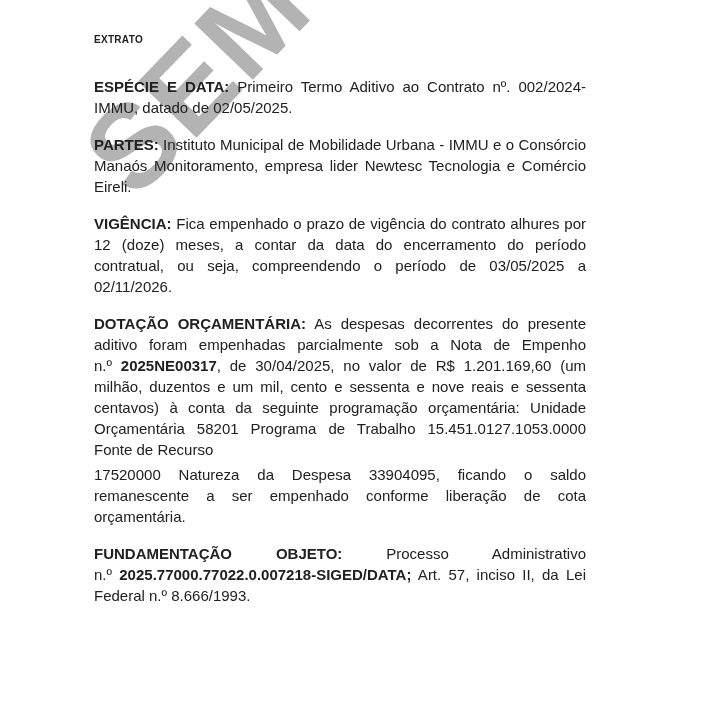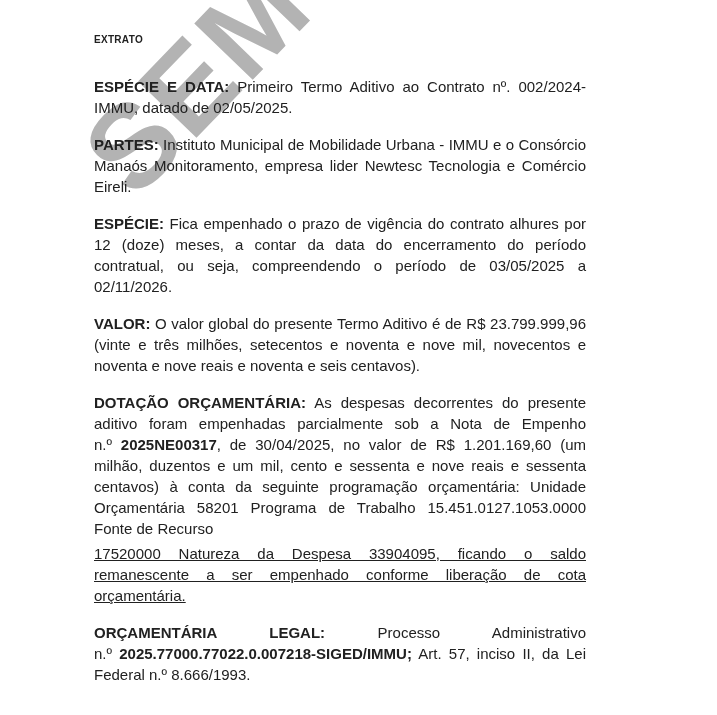--- a/index.html
+++ b/index.html
@@ -45,42 +45,41 @@
     padding-right: 22px;
   }
   .para {
     font-size: 15px;
     line-height: 21px;
     text-align: justify;
     margin: 0 4px 16px 0;
   }
   .para .b { font-weight: bold; }
   .para .i { }
-  .tight { margin-top: -12px; text-decoration: underline; }
+  .tight { margin-top: -12px; }
 </style>
 </head>
 <body style="--bg: #ffffff; --text: #212121; --wm: #b3b3b3;">
 
 <div class="page">
 
   <span class="watermark">SEM</span>
 
   <div class="content">
 
     <h1 class="title">EXTRATO</h1>
 
     <p class="para"><span class="b">ESPÉCIE E DATA:</span><span> Primeiro Termo Aditivo ao Contrato nº. 002/2024-IMMU, datado de 02/05/2025.</span></p>
 
     <p class="para"><span class="b">PARTES:</span><span> Instituto Municipal de Mobilidade Urbana - IMMU e o Consórcio Manaós Monitoramento, empresa lider Newtesc Tecnologia e Comércio Eireli.</span></p>
 
 
-    <p class="para"><span class="b">ESPÉCIE:</span><span> Fica empenhado o prazo de vigência do contrato </span><span class="i">alhures</span><span> por 12 (doze) meses, a contar da data do encerramento do período contratual, ou seja, compreendendo o período de 03/05/2025 a 02/11/2026.</span></p>
+    <p class="para"><span class="b">VIGÊNCIA:</span><span> Fica empenhado o prazo de vigência do contrato </span><span class="i">alhures</span><span> por 12 (doze) meses, a contar da data do encerramento do período contratual, ou seja, compreendendo o período de 03/05/2025 a 02/11/2026.</span></p>
 
-    <p class="para"><span class="b">VALOR:</span><span> O valor global do presente Termo Aditivo é de R$&nbsp;23.799.999,96 (vinte e três milhões, setecentos e noventa e nove mil, novecentos e noventa e nove reais e noventa e seis centavos).</span></p>
 
     <p class="para"><span class="b">DOTAÇÃO ORÇAMENTÁRIA:</span><span> As despesas decorrentes do presente aditivo foram empenhadas parcialmente sob a Nota de Empenho n.º&nbsp;</span><span class="b">2025NE00317</span><span>, de 30/04/2025, no valor de R$&nbsp;1.201.169,60 (um milhão, duzentos e um mil, cento e sessenta e nove reais e sessenta centavos) à conta da seguinte programação orçamentária: Unidade Orçamentária 58201 Programa de Trabalho 15.451.0127.1053.0000 Fonte de Recurso</span></p>
 
     <p class="para tight"><span>17520000 Natureza da Despesa 33904095, ficando o saldo remanescente a ser empenhado conforme liberação de cota orçamentária.</span></p>
 
-    <p class="para"><span class="b">ORÇAMENTÁRIA LEGAL:</span><span> Processo Administrativo n.º&nbsp;</span><span class="b">2025.77000.77022.0.007218-SIGED/IMMU;</span><span> Art. 57, inciso II, da Lei Federal n.º 8.666/1993.</span></p>
+    <p class="para"><span class="b">FUNDAMENTAÇÃO OBJETO:</span><span> Processo Administrativo n.º&nbsp;</span><span class="b">2025.77000.77022.0.007218-SIGED/DATA;</span><span> Art. 57, inciso II, da Lei Federal n.º 8.666/1993.</span></p>
 
   </div>
 </div>
 
 </body></html>

